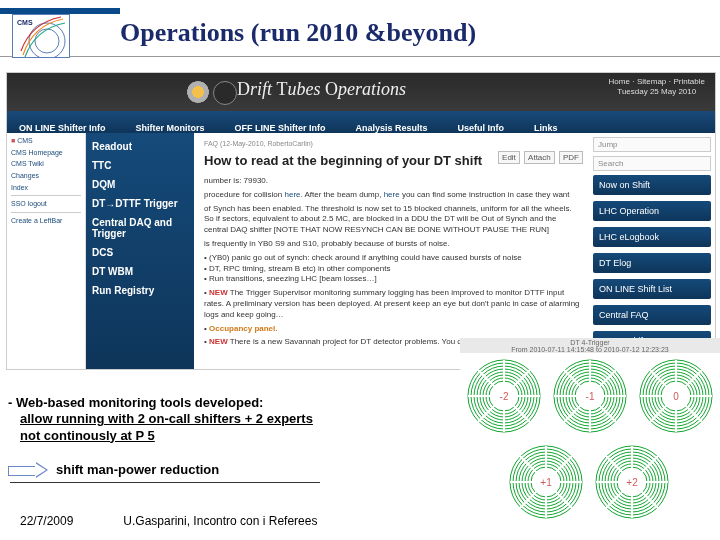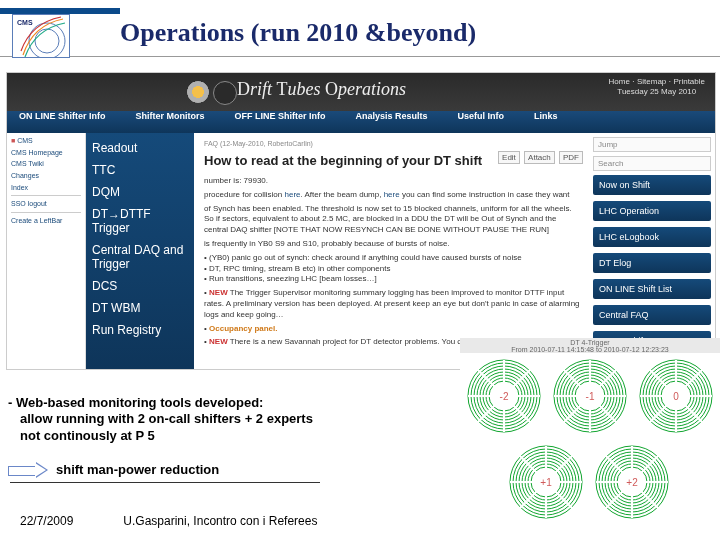--- a/index.html
+++ b/index.html
@@ -94,21 +94,21 @@
     width: 22px; height: 22px;
     border-radius: 50%;
     background: #2a2a2a;
     border: 1px solid #888;
   }
   .web-nav {
     height: 22px;
     background: linear-gradient(#1a4a7a,#0e355a);
     color: #fff;
     display: flex;
-    align-items: flex-start;
+    align-items: flex-end;
     padding-left: 12px;
     gap: 30px;
     font-size: 9px;
     font-weight: bold;
     border-bottom: 1px solid #083050;
   }
   .web-nav span { white-space: nowrap; }
   .web-body {
     position: absolute;
     top: 60px; left: 0; right: 0; bottom: 0;
@@ -122,22 +122,23 @@
     font-size: 7px;
     color: #1a4a7a;
   }
   .wb-left div { margin-bottom: 4px; line-height: 1.1; }
   .wb-left .dot { color: #c55; }
   .wb-left .sep { border-top: 1px solid #ccc; margin: 4px 0; }
   .wb-mid-nav {
     width: 96px;
     background: linear-gradient(#154a7a,#0e355a);
     color: #fff;
-    font-size: 12px;
+    font-size: 10px;
     padding: 4px 6px;
+    font-weight: bold;
   }
   .wb-mid-nav div { padding: 4px 0; }
   .wb-content {
     flex: 1;
     background: #fff;
     padding: 6px 8px 6px 10px;
     font-size: 8px;
     color: #333;
     line-height: 1.35;
     overflow: hidden;
@@ -186,21 +187,21 @@
   .bullet {
     position: absolute;
     left: 8px; top: 395px;
     width: 420px;
     font-size: 13px;
     font-weight: bold;
     line-height: 1.25;
     color: #000;
     background: rgba(255,255,255,0.85);
   }
-  .bullet .indent { padding-left: 12px; }
+  .bullet .indent { padding-left: 12px; text-decoration: underline; }
 
   .arrow-row {
     position: absolute;
     left: 8px; top: 462px;
     display: flex;
     align-items: center;
     gap: 8px;
   }
   .arrow {
     display: inline-block;

